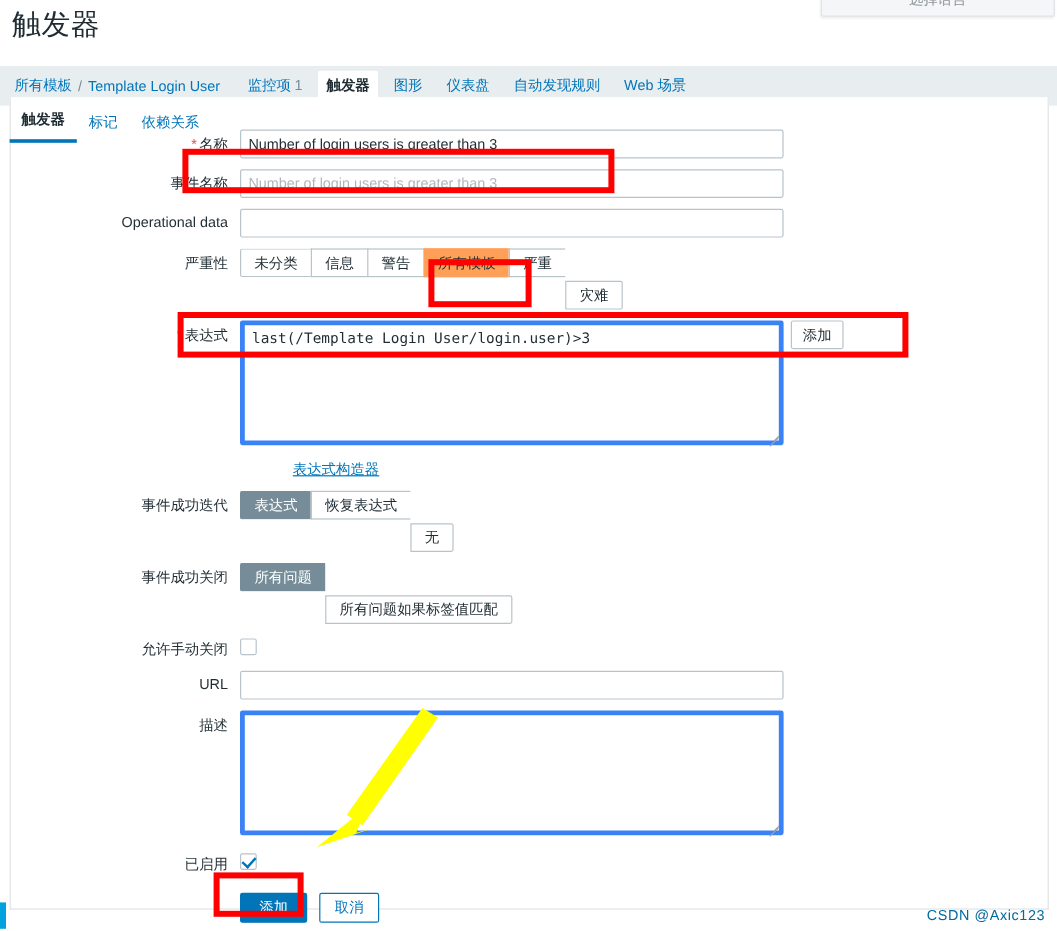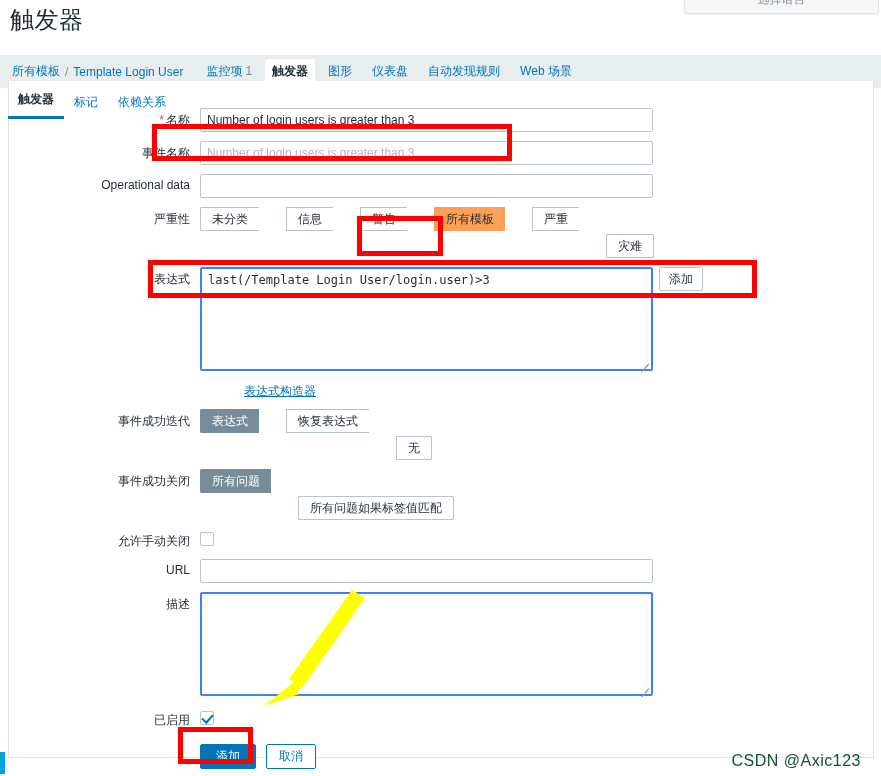--- a/index.html
+++ b/index.html
@@ -138,21 +138,21 @@
     font-family: "Liberation Sans", sans-serif;
     color: #1f2c33;
     border-radius: 2px;
     outline: none;
   }
   .inp::placeholder { color: #b0b7bb; }
   .inp.wide { width: 453px; }
 
   .ta {
     width: 453px;
-    border: 2px solid #3b82f6;
+    border: 4px solid #3b82f6;
     background: #fff;
     font-size: 12px;
     font-family: "DejaVu Sans Mono", monospace;
     color: #1f2c33;
     padding: 4px 6px;
     border-radius: 2px;
     resize: none;
     outline: none;
     position: relative;
   }
@@ -168,21 +168,21 @@
     position: absolute;
     background: #9aa3a8;
     height: 1px;
     transform: rotate(-45deg);
     right: 0;
   }
   .grip:before { width: 10px; bottom: 2px; }
   .grip:after  { width: 6px;  bottom: 5px; right: 0; }
 
   
-  .seg { display: flex; gap: 27px; }
+  .seg { display: flex; }
   .seg button {
     font-family: "Liberation Sans", sans-serif;
     font-size: 12px;
     height: 24px;
     padding: 0 11px;
     border: 1px solid #b8c4cb;
     border-right: none;
     background: #fff;
     color: #1f2c33;
     cursor: pointer;
@@ -281,23 +281,23 @@
   }
   #anno-name { left: 152px; top: 124px; width: 360px; height: 37px; }
   #anno-sev  { left: 357px; top: 216px; width: 86px;  height: 40px; }
   #anno-expr { left: 148px; top: 260px; width: 609px; height: 38px; }
   #anno-add  { left: 178px; top: 727px; width: 75px;  height: 37px; }
 
   .arrow { position: absolute; left: 0; top: 0; z-index: 31; pointer-events: none; }
 
   .watermark {
     position: absolute;
-    right: 20px; bottom: 6px;
-    font-size: 16px;
-    color: #14532d;
+    right: 10px; bottom: 6px;
+    font-size: 12px;
+    color: #0369a1;
     letter-spacing: .5px;
   }
 </style>
 </head>
 <body>
 
 <div id="page">
 
   <div class="lang-select">
     <span>选择语言</span>

